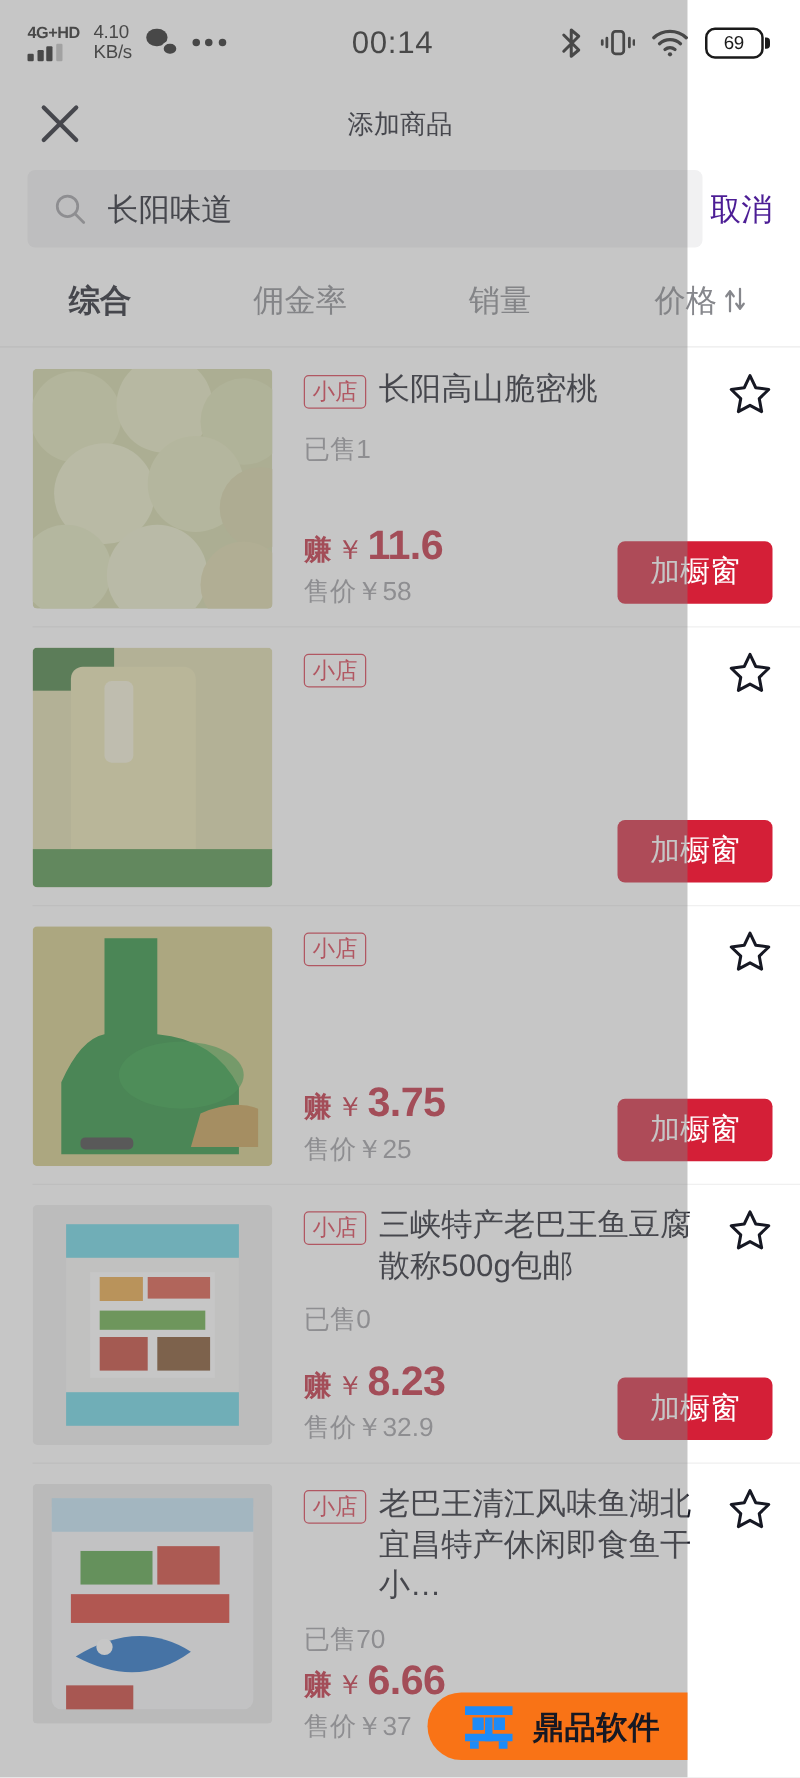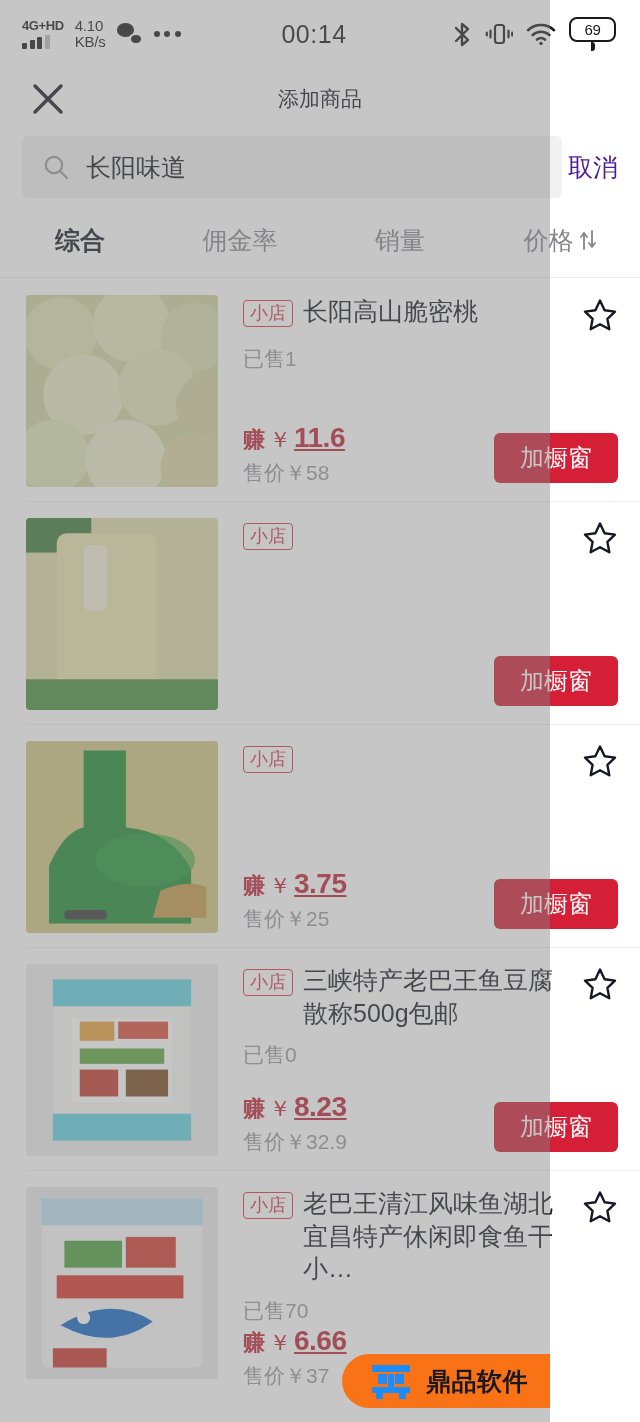--- a/index.html
+++ b/index.html
@@ -30,21 +30,21 @@
   .wechat-ico b, .wechat-ico u {
     position:absolute; display:block; border-radius:50%; background:#1a1a1a;
   }
   .wechat-ico b { width:17px; height:14px; left:0; top:0; border-radius:48%; }
   .wechat-ico u { width:14px; height:12px; right:0; bottom:0; border-radius:48%; border:2.5px solid #fff; }
   .dots-ico { display:flex; gap:4.5px; align-items:center; }
   .dots-ico span { width:6px; height:6px; border-radius:50%; background:#1a1a1a; display:block; }
   .sb-clock { position:absolute; left:0; right:12px; text-align:center; font-size:25px; color:#1a1a1a; letter-spacing:0.5px; }
   .sb-right { margin-left:auto; display:flex; align-items:center; gap:13px; padding-right:24px; }
   .ico-bt, .ico-vib, .ico-wifi { display:block; }
-  .battery { display:flex; align-items:center;flex-direction:column; }
+  .battery { display:flex; align-items:center; }
   .battery .shell {
     width:47px; height:25px; border:2.5px solid #1a1a1a; border-radius:8px;
     display:flex; align-items:center; justify-content:center;
   }
   .battery .shell span { font-size:15px; color:#1a1a1a; font-weight:500; letter-spacing:-0.3px; }
   .battery .nub { width:4px; height:9px; background:#1a1a1a; border-radius:0 3px 3px 0; margin-left:1.5px; }
 
   
   .navbar { position:absolute; top:68px; left:0; width:640px; height:62px; z-index:5; }
   .nav-close { position:absolute; left:30px; top:50%; transform:translateY(-50%); width:36px; height:36px; }
@@ -87,21 +87,21 @@
     border-radius:4px; padding:2px 6px 3px; line-height:1.12; margin-top:5px;
   }
   .ptitle { font-size:25px; color:#161823; line-height:1.3; flex:1; min-width:0; }
   .star { flex:0 0 auto; margin-left:8px; margin-top:2px; }
   .sold { font-size:21px; color:#9a9a9f; margin-top:12px; }
   .pricerow { display:flex; align-items:flex-end; justify-content:space-between; margin-top:auto; }
   .pricecol { display:flex; flex-direction:column; }
   .earn { color:#c02337; display:flex; align-items:baseline; }
   .earn .lbl { font-size:22px; font-weight:bold; }
   .earn .yen { font-size:22px; margin:0 3px 0 4px; }
-  .earn .amt { font-size:28px; font-weight:bold; letter-spacing:-0.5px;text-decoration:underline; }
+  .earn .amt { font-size:33px; font-weight:bold; letter-spacing:-0.5px; }
   .sell { font-size:21px; color:#9a9a9f; margin-top:4px; }
   .addbtn {
     background:#d41f37; color:#fff; font-size:24px; border-radius:6px;
     padding:13px 26px; line-height:1; margin-bottom:4px; white-space:nowrap;
   }
   .item-sep { height:1px; background:#f0f0f0; margin-left:26px; }
 
   
   .modal {
     position:absolute; z-index:60; left:71px; top:536px; width:498px;

